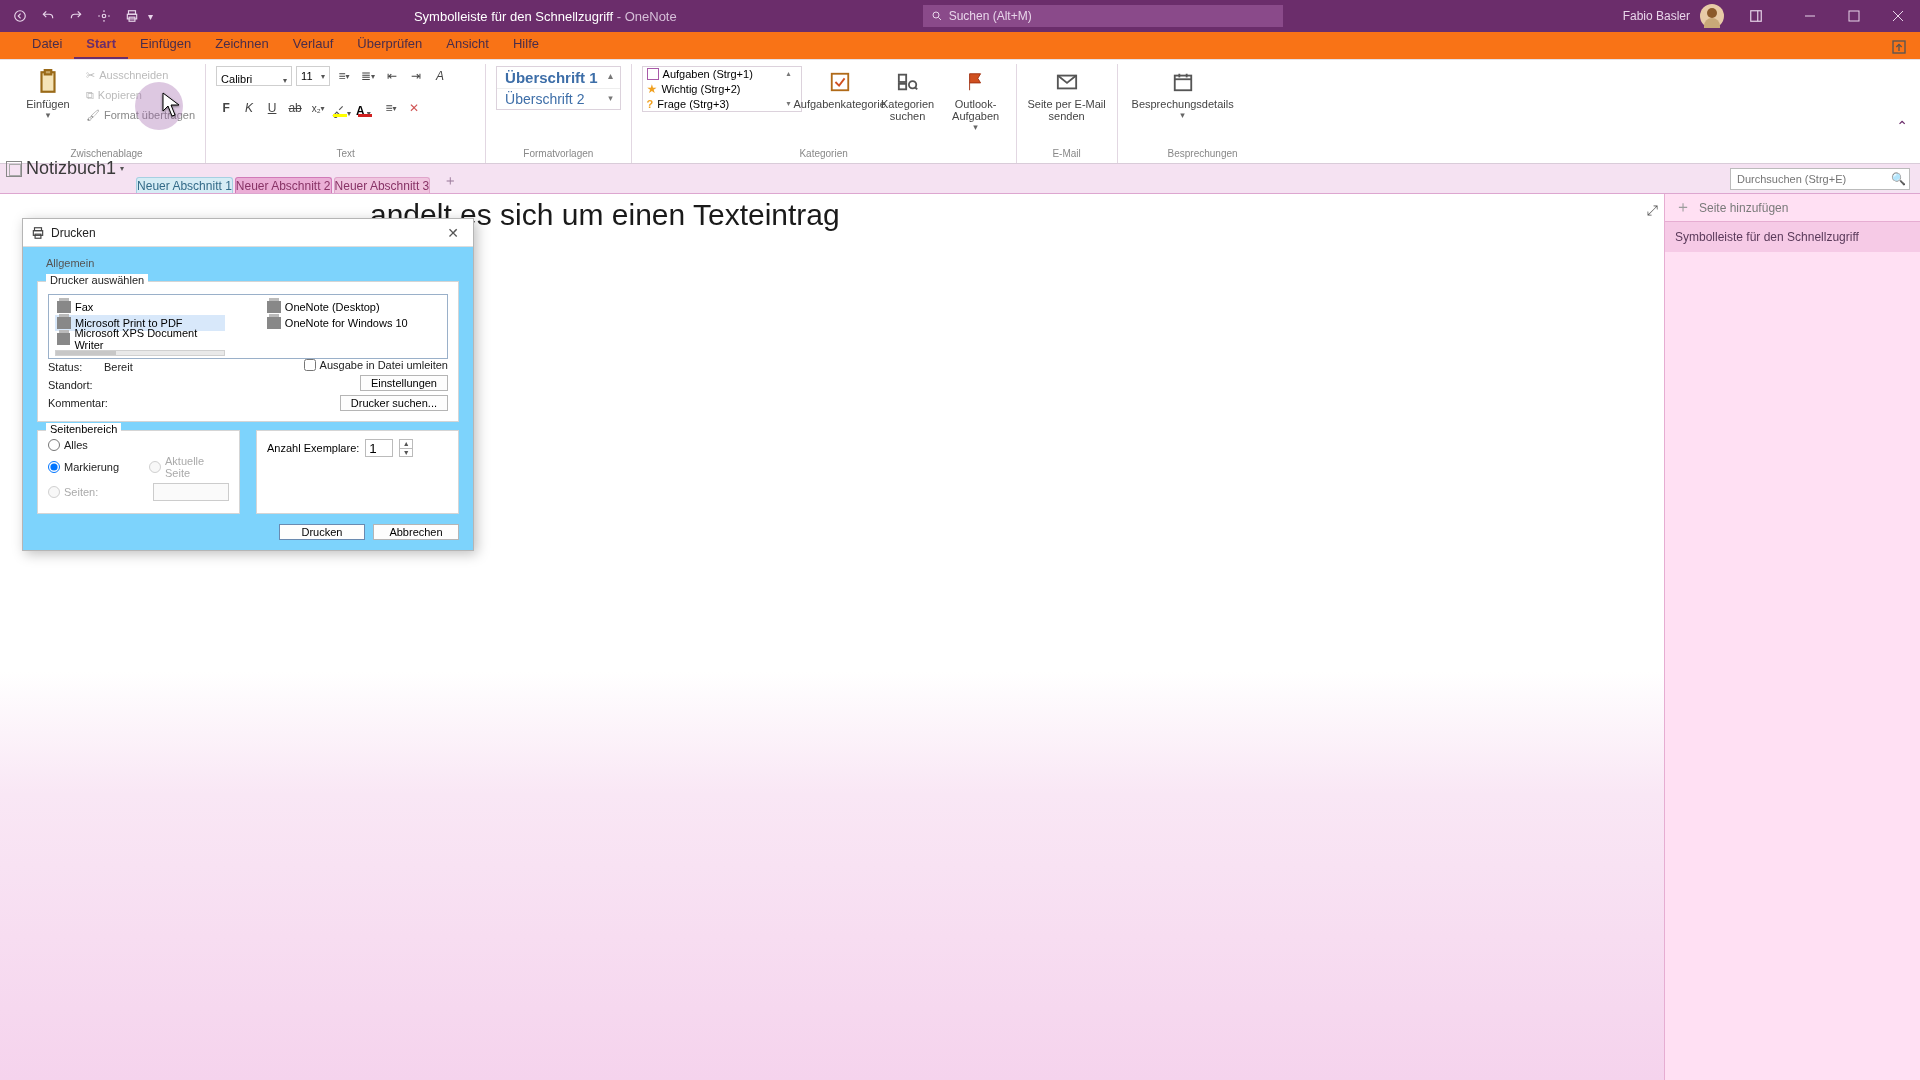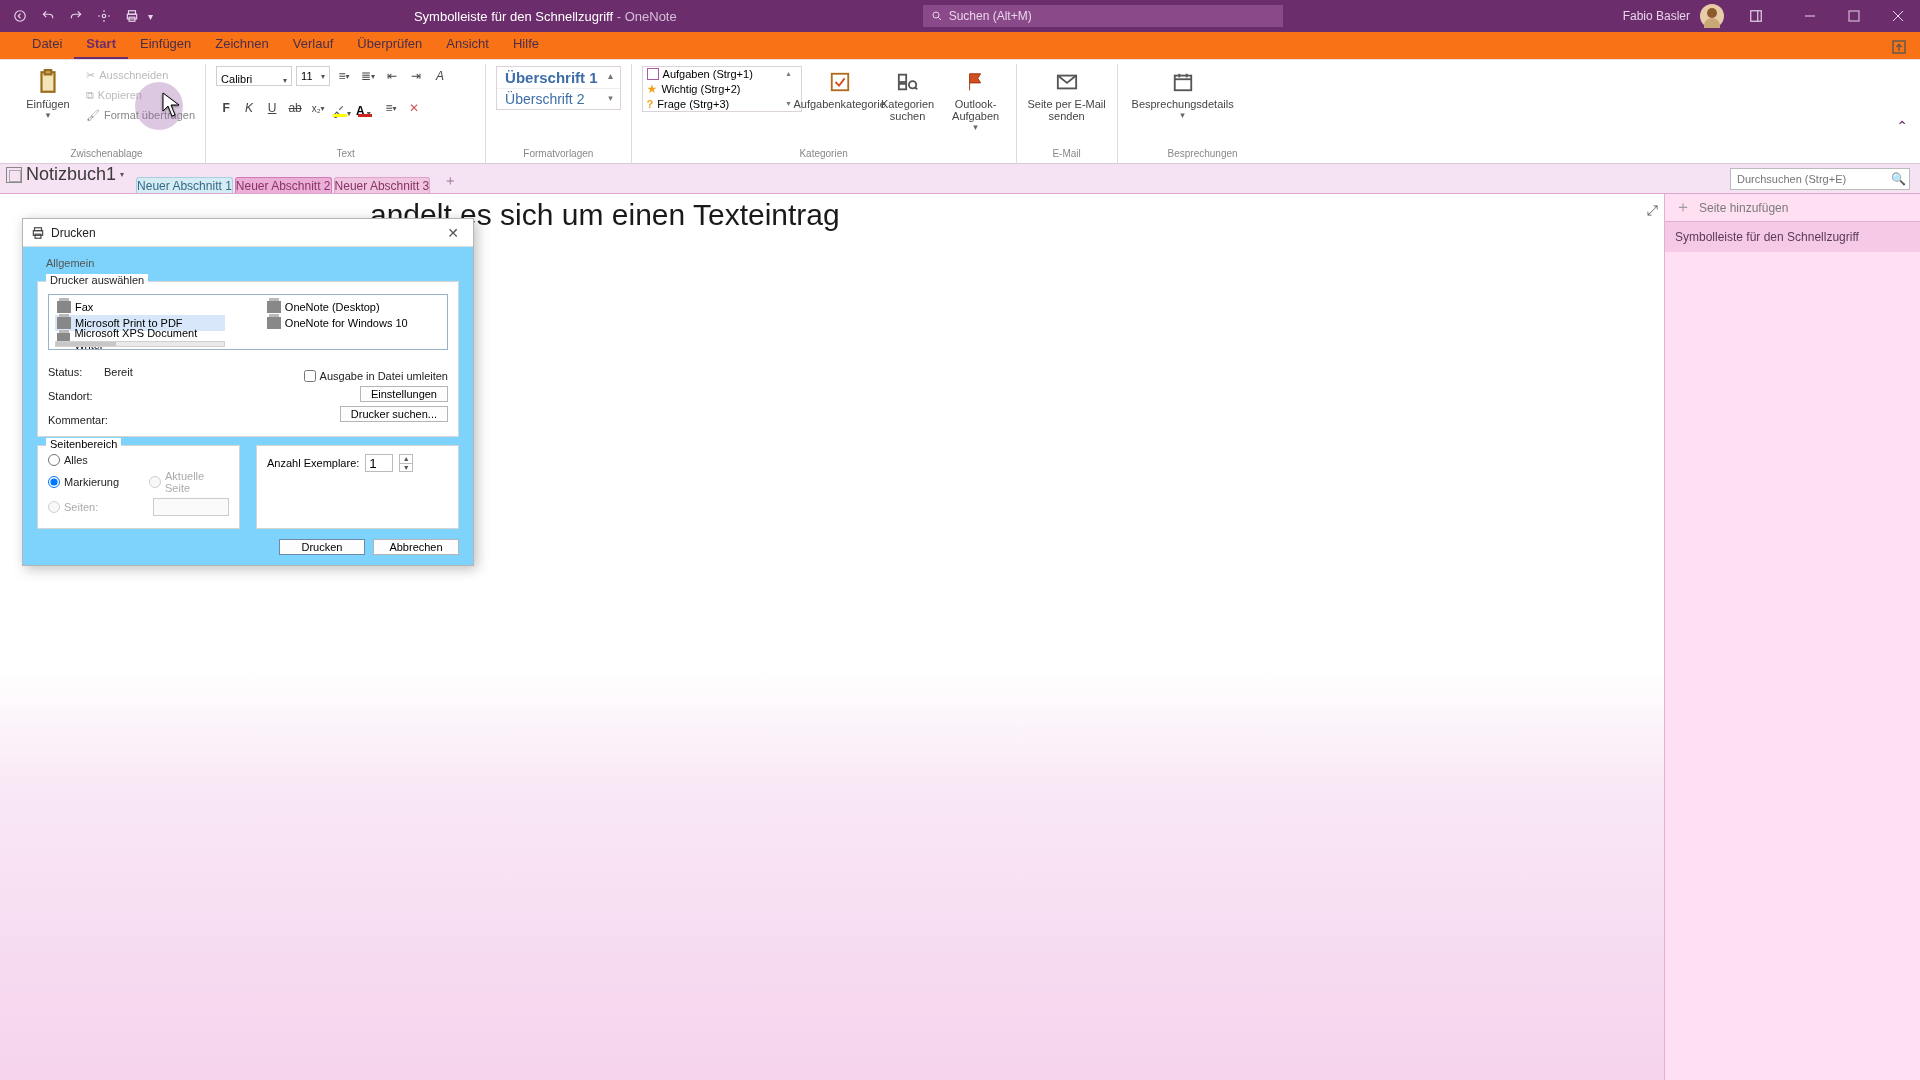--- a/index.html
+++ b/index.html
@@ -65,21 +65,21 @@
 .gallery .grow.h2{font-weight:500; font-size:14px; border-top:1px solid #eee;}
 .tag-gallery{border:1px solid #dcd2dc; min-width:160px;}
 .tag-gallery .trow{padding:1px 18px 1px 4px; display:flex; align-items:center; gap:4px; font-size:11px; position:relative;}
 .tag-gallery .trow .scroll{position:absolute; right:2px; top:2px; width:12px; height:12px; font-size:8px; color:#777;}
 .tagbox{width:12px; height:12px; border:1px solid #a85aa8; display:inline-block;}
 .star{color:#f0a020; font-size:12px;}
 .qmark{color:#f0a020; font-weight:bold;}
 
 
 .nb-bar{height:30px; background:#f5e2f2; border-bottom:1px solid #dda6d0; display:flex; align-items:flex-end; padding:0 6px;}
-.nb-name{display:flex; align-items:center; gap:4px; font-size:18px; color:#3a3a3a; margin-right:12px; margin-bottom:8px; cursor:pointer;}
+.nb-name{display:flex; align-items:center; gap:4px; font-size:18px; color:#3a3a3a; margin-right:12px; margin-bottom:14px; cursor:pointer;}
 .nb-icon{width:16px; height:16px; border:1px solid #888; display:inline-block; position:relative;}
 .nb-icon::after{content:""; position:absolute; left:2px; top:2px; width:10px; height:10px; border:1px solid #aaa;}
 .sec-tab{height:16px; padding:0 0; display:flex; align-items:center; font-size:12px; cursor:pointer; border-top-left-radius:3px; border-top-right-radius:3px; margin-right:2px;}
 .sec-tab.blue{background:#d6ecf5; border:1px solid #a6d0e2; border-bottom:none; color:#336a88;}
 .sec-tab.active{background:#ebaed6; border:1px solid #d17ab8; border-bottom:none; color:#883366;}
 .sec-tab.pink{background:#f0c5df; border:1px solid #e0a5cb; border-bottom:none; color:#883366;}
 .tab-add{width:24px; height:24px; display:flex; align-items:center; justify-content:center; color:#9a7a9a; font-size:14px; margin-left:6px; cursor:pointer;}
 .nb-search{margin-left:auto; margin-right:4px; margin-bottom:3px;}
 .nb-search input{width:180px; height:22px; border:1px solid #bbb; padding:0 22px 0 6px; font-size:11px; color:#666; background:#fff;}
 .nb-search{position:relative;}
@@ -98,28 +98,28 @@
 
 .dialog-backdrop{position:absolute; left:22px; top:218px; z-index:30;}
 .dialog{width:452px; background:#7dd3fc; border:1px solid #b5b5b5; box-shadow:3px 3px 12px rgba(0,0,0,0.25);}
 .dialog .dtitle{height:28px; background:#fff; display:flex; align-items:center; padding:0 8px; font-size:12px; color:#222; border-bottom:1px solid #ddd;}
 .dialog .dtitle .dico{width:14px; height:14px; margin-right:6px; display:inline-flex; align-items:center; justify-content:center;}
 .dialog .dtitle .dclose{margin-left:auto; width:24px; text-align:center; font-size:14px; color:#555; cursor:pointer;}
 .dialog .dbody{padding:6px 14px 10px;}
 .dtab{display:inline-block; padding:3px 8px; font-size:11px; color:#555; border:1px solid transparent;}
 .fieldset{border:1px solid #d5d5d5; margin-top:8px; padding:8px 10px 10px; position:relative; background:#fff;}
 .fieldset .legend{position:absolute; top:-8px; left:8px; background:#fff; padding:0 4px; font-size:11px; color:#222;}
-.printer-list{border:1px solid #9ab0c9; background:#fff; height:56px; padding:4px 6px; display:flex; flex-wrap:wrap; align-content:flex-start; column-gap:40px; margin-top:4px; overflow:hidden; position:relative;}
+.printer-list{border:1px solid #9ab0c9; background:#fff; height:65px; padding:4px 6px; display:flex; flex-wrap:wrap; align-content:flex-start; column-gap:40px; margin-top:4px; overflow:hidden; position:relative;}
 .printer-list .pitem{display:flex; align-items:center; gap:4px; font-size:11px; height:16px; cursor:pointer; padding:0 2px; width:44%;}
 .printer-list .pitem.selected{background:#d8e8fa;}
 .pico{width:14px; height:12px; display:inline-block; background:#888; position:relative;}
 .pico::after{content:""; position:absolute; top:-3px; left:2px; width:10px; height:3px; background:#bbb;}
 .hscroll{position:absolute; bottom:2px; left:6px; width:170px; height:6px; background:#e9e9e9; border:1px solid #d0d0d0;}
 .hscroll .thumb{width:60px; height:100%; background:#c7c7c7;}
-.status-grid{display:grid; grid-template-columns:56px 80px 1fr; row-gap:12px; font-size:11px; color:#222; margin-top:16px; align-items:center;}
+.status-grid{display:grid; grid-template-columns:56px 80px 1fr; row-gap:2px; font-size:11px; color:#222; margin-top:0; align-items:center;}
 .status-right{display:flex; flex-direction:column; gap:4px; align-items:flex-end; grid-column:3; grid-row:1 / span 3;}
 .chk{display:flex; align-items:center; gap:4px; font-size:11px;}
 .chk input{width:12px; height:12px;}
 .dlgbtn{font-size:11px; padding:1px 10px; background:#fdfdfd; border:1px solid #b5b5b5; cursor:pointer; min-width:86px;}
 .range-row{display:flex; gap:16px; margin-top:8px;}
 .range-left{border:1px solid #d5d5d5; padding:8px 10px; flex:1; background:#fff; position:relative;}
 .range-left .legend{position:absolute; top:-8px; left:8px; background:#fff; padding:0 4px; font-size:11px;}
 .radio-row{display:flex; align-items:center; gap:4px; font-size:11px; color:#222; margin-bottom:4px;}
 .radio-row input{width:12px; height:12px;}
 .radio-row.disabled{color:#aaa;}

